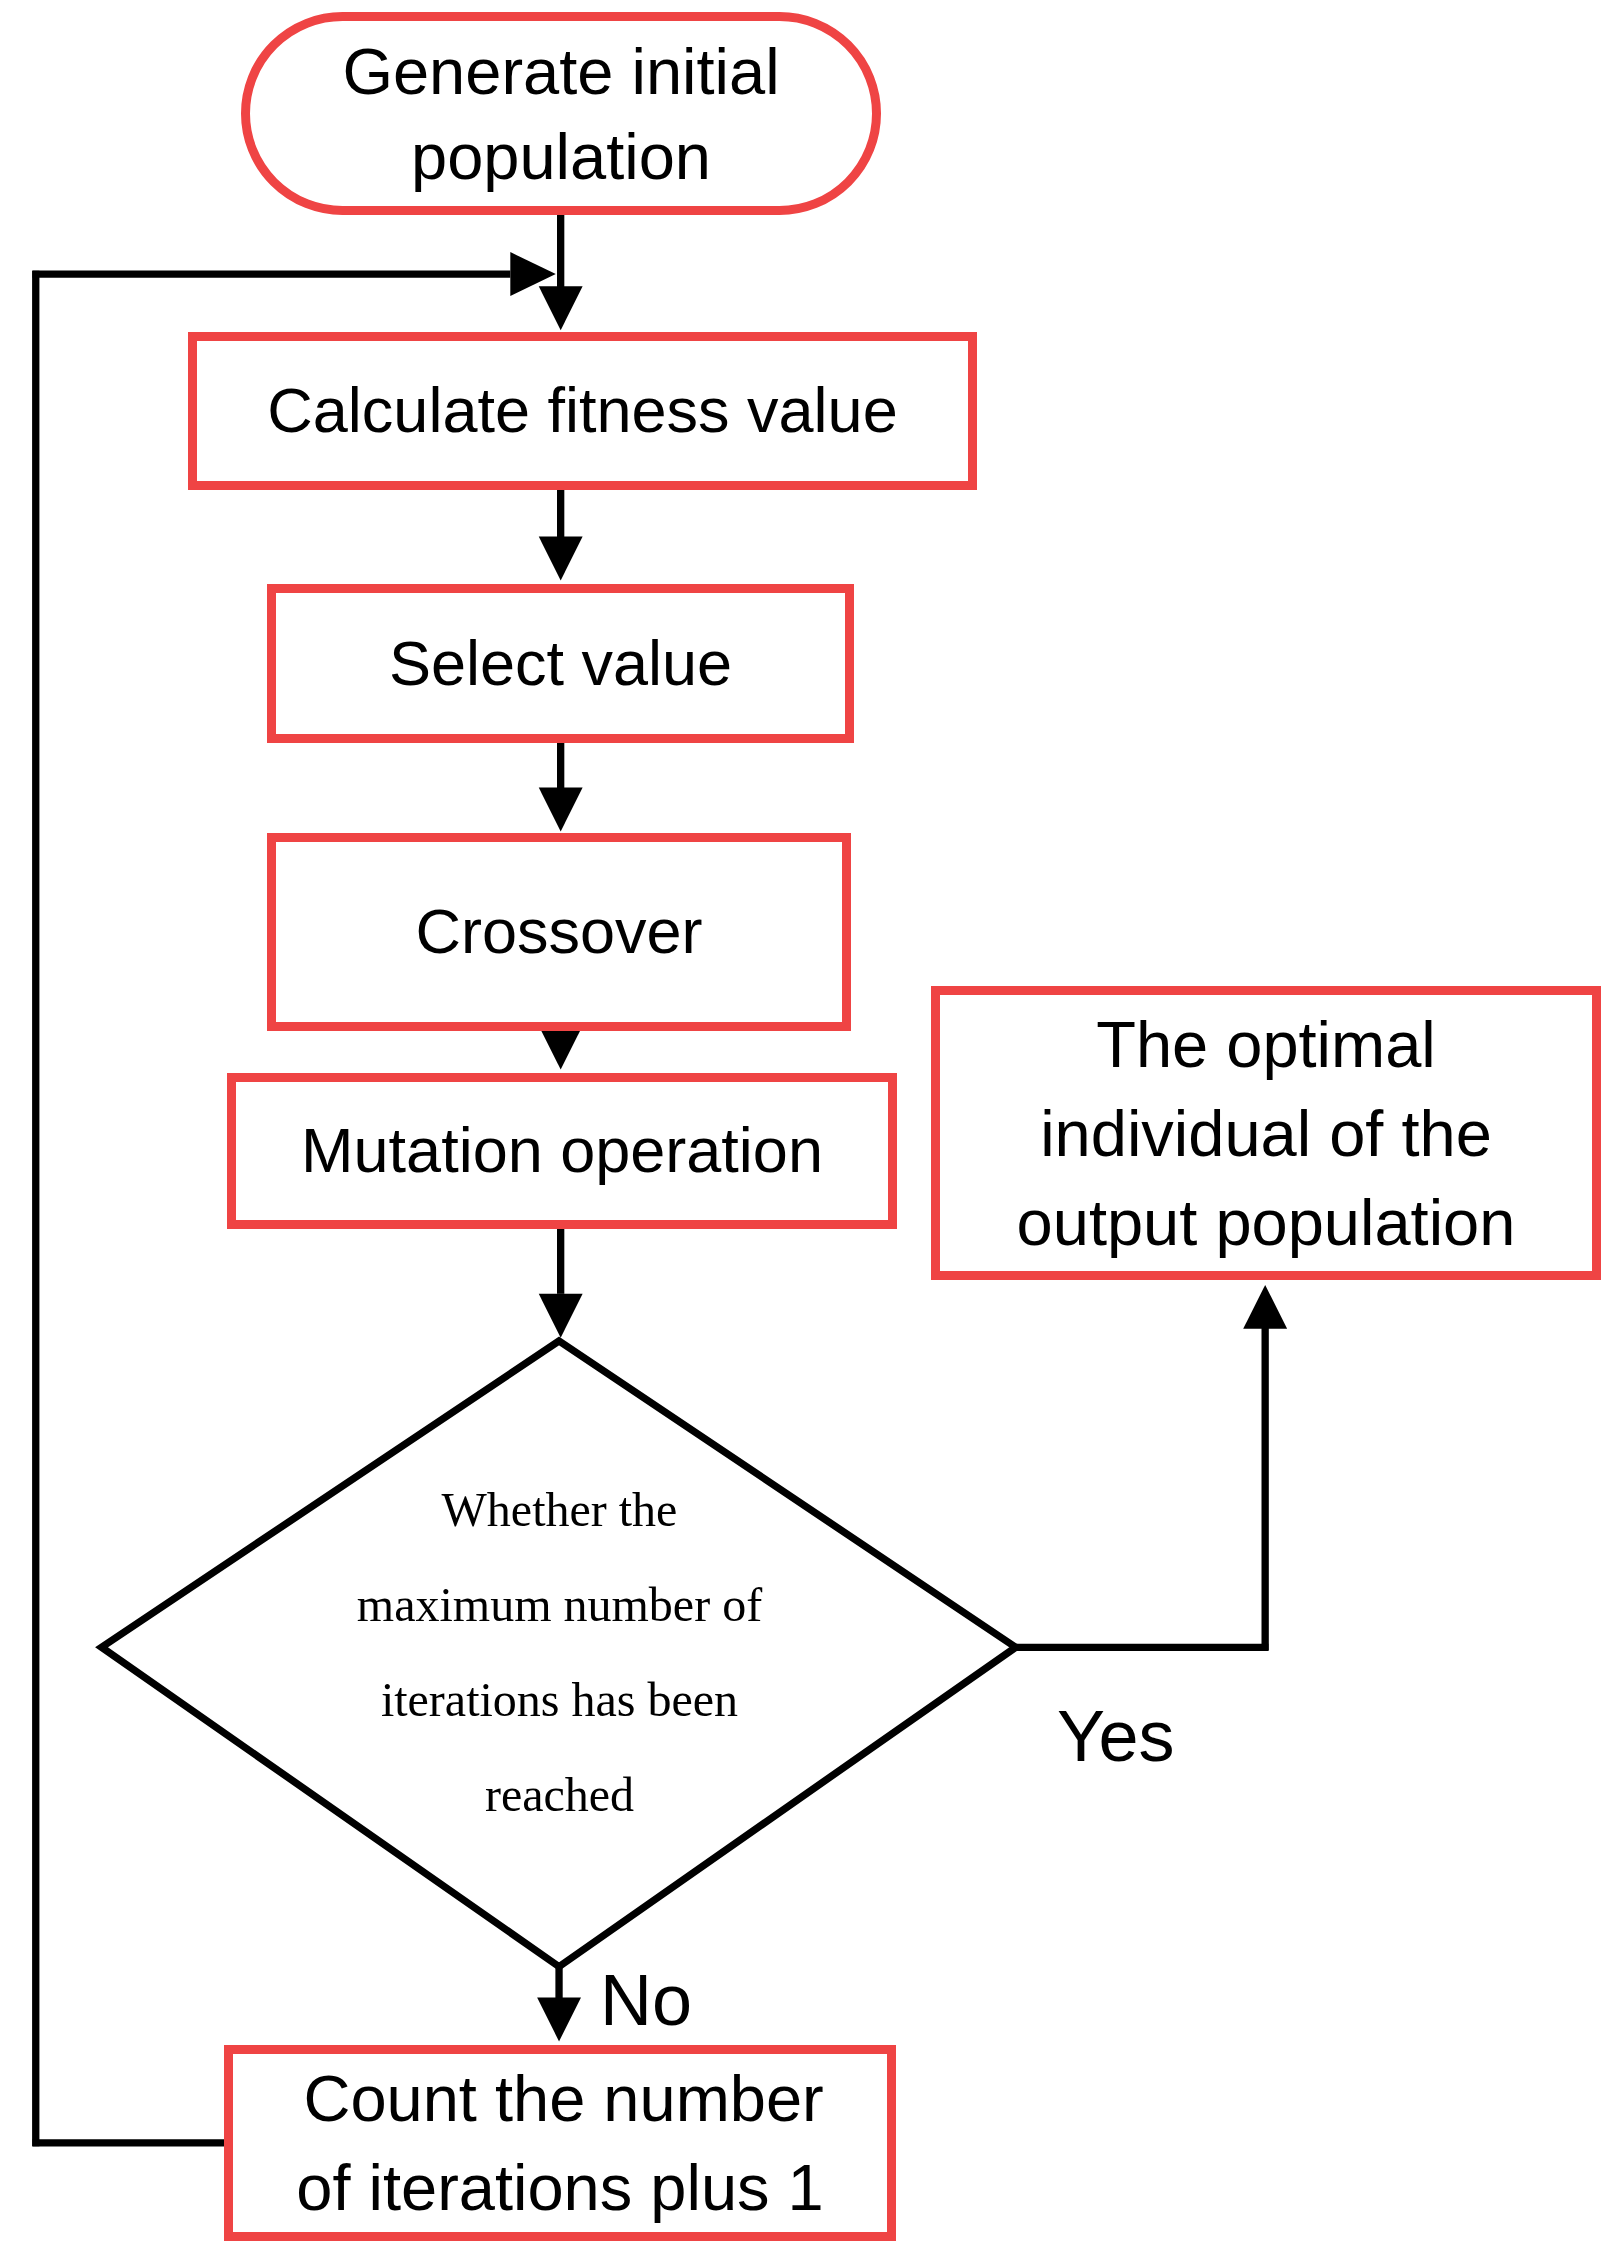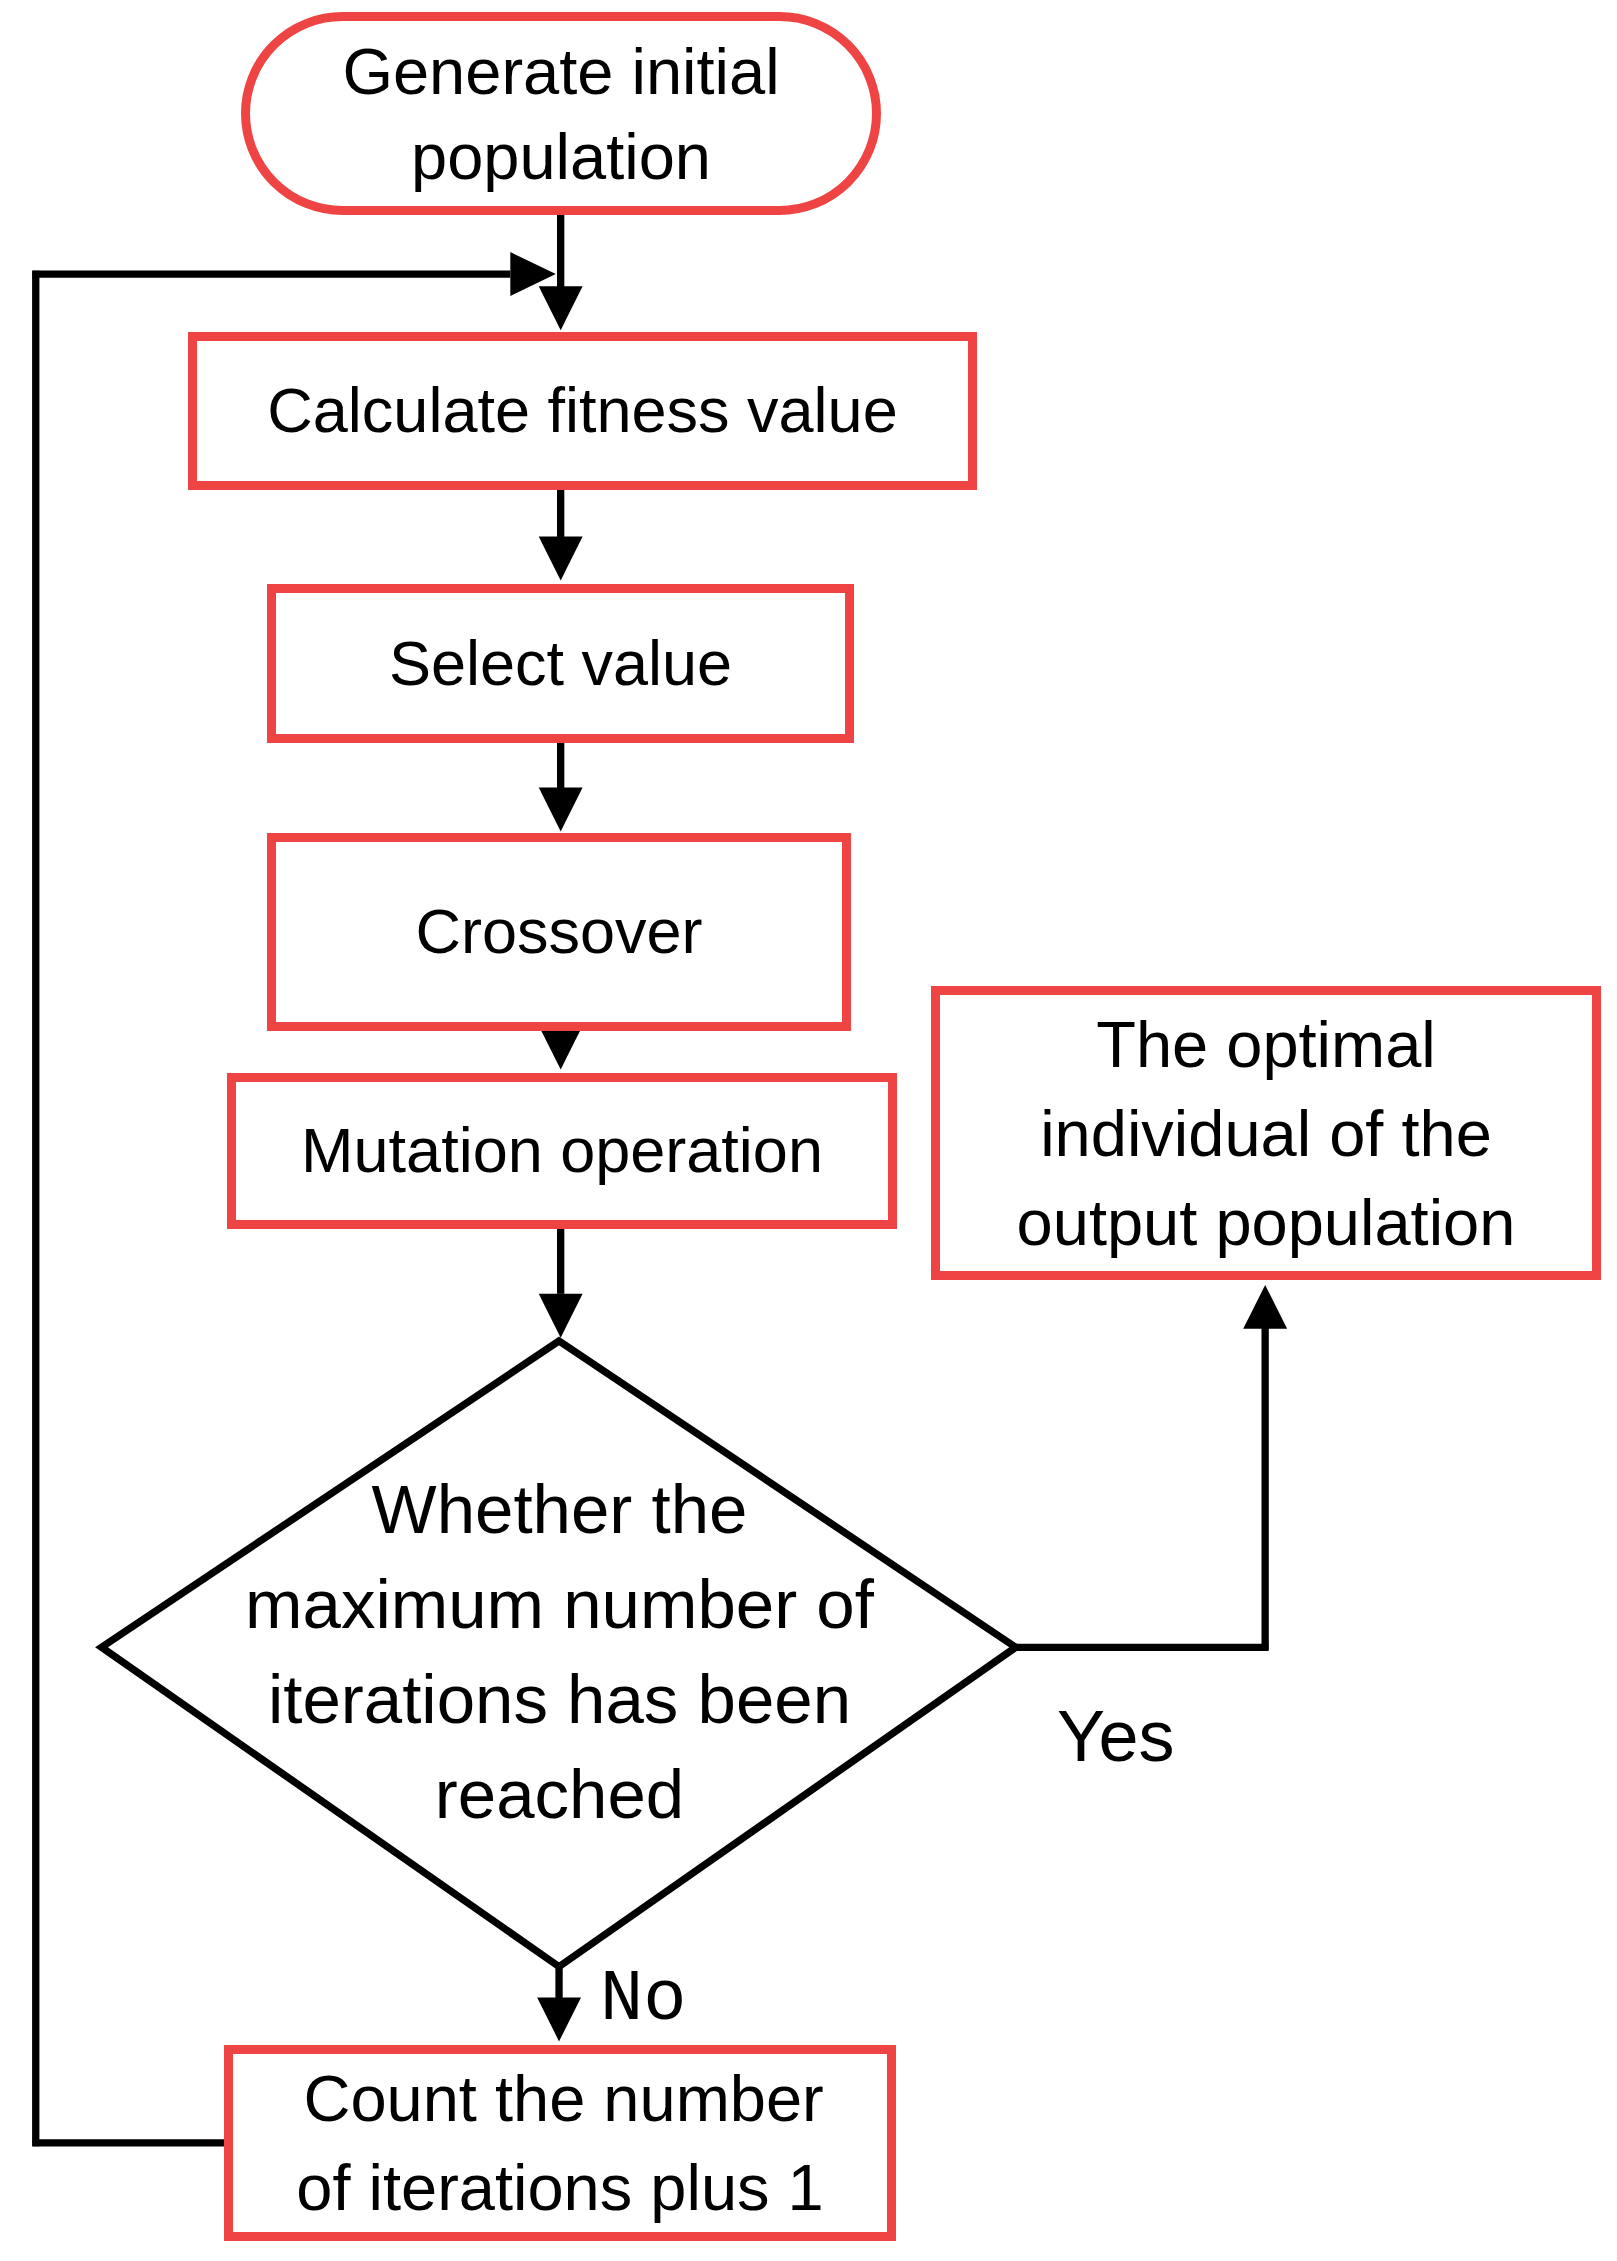--- a/index.html
+++ b/index.html
@@ -40,21 +40,21 @@
     display: flex;
     flex-direction: column;
     align-items: center;
     justify-content: center;
     text-align: center;
     background: transparent;
   }
   .fs78 { font-size: 63px; }
   .fs80 { font-size: 65px; line-height: 89px; }
   .fs80s { font-size: 65px; line-height: 85px; }
-  .fs90 { font-size: 69px; line-height: 95px; }
+  .fs90 { font-size: 48px; line-height: 95px; font-family: Liberation Serif, serif; }
   .edge-label {
     position: absolute;
     font-size: 72px;
     white-space: nowrap;
   }
 </style>
 </head>
 <body>
 
 <div class="canvas">
@@ -132,16 +132,16 @@
   </div>
 
   <div class="node fs80" style="left:224px; top:2045px; width:672px; height:196px;text-align:right;">
     <div class="label-lines">
       <div>Count the number</div>
       <div>of iterations plus 1</div>
     </div>
   </div>
 
   <div class="edge-label" style="left:1057px; top:1695px;">Yes</div>
-  <div class="edge-label" style="left:600px; top:1959px;font-family:Liberation Mono, monospace;">No</div>
+  <div class="edge-label" style="left:600px; top:1959px;">No</div>
 
 </div>
 
 
 </body></html>

